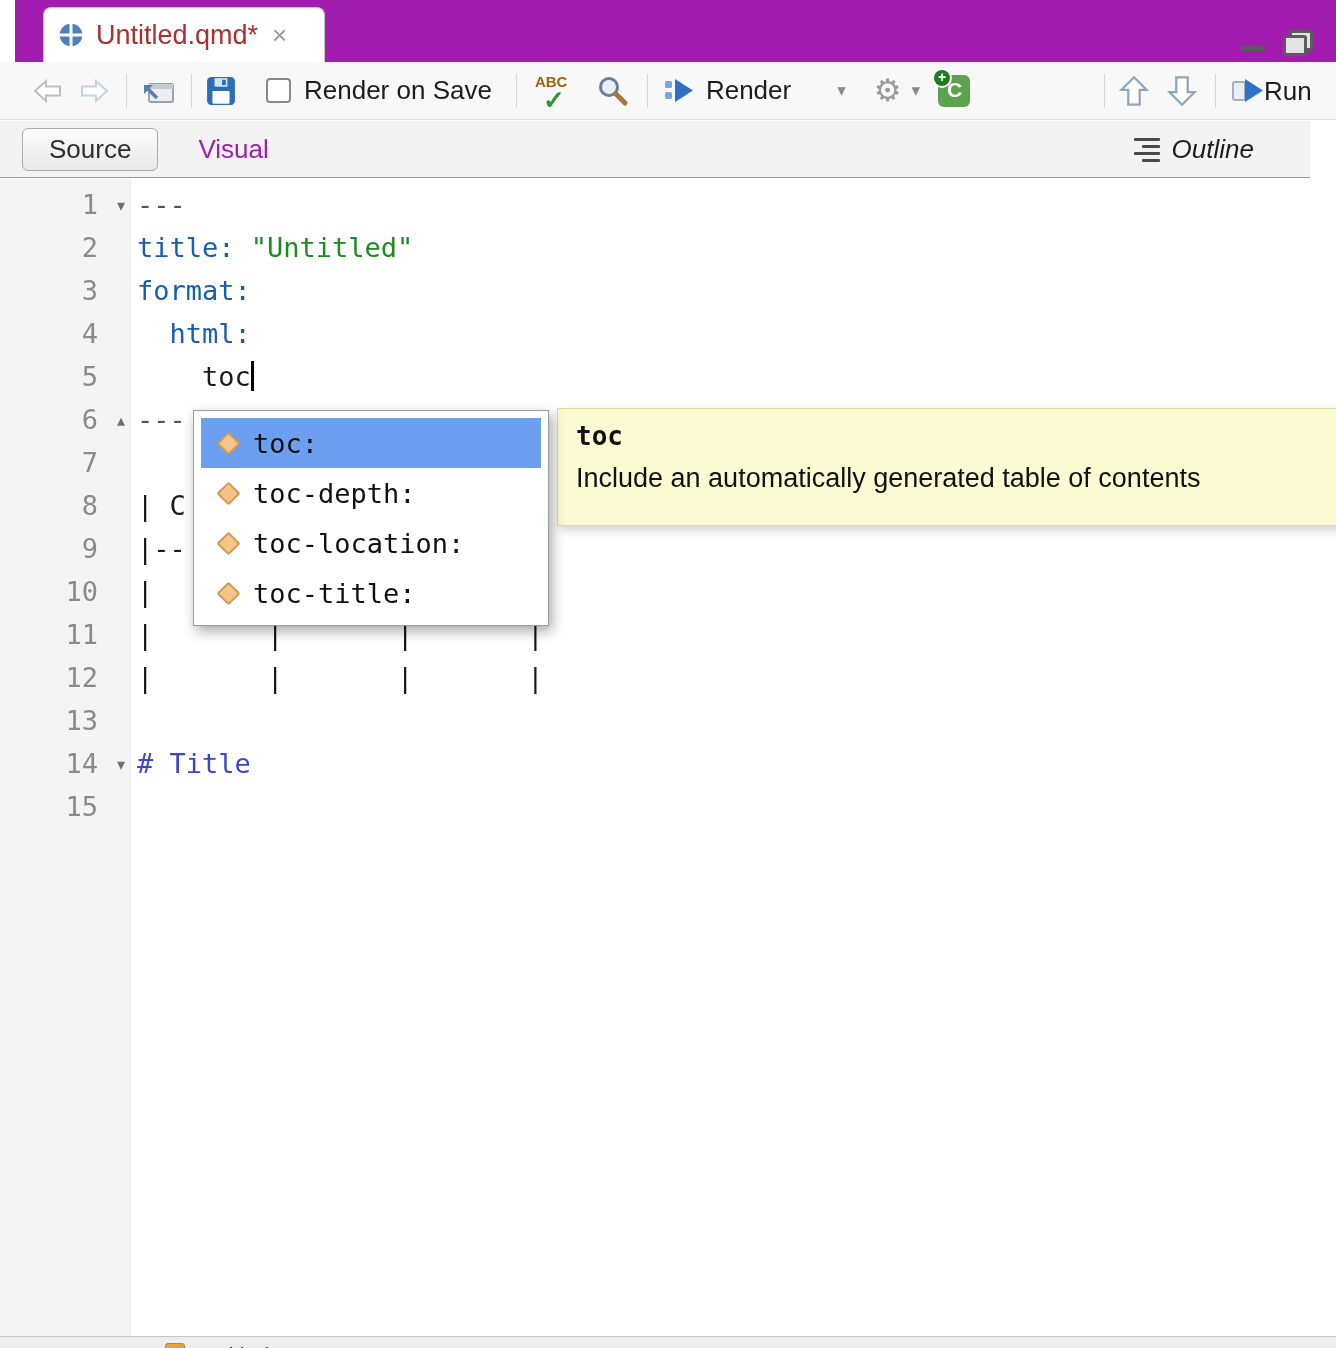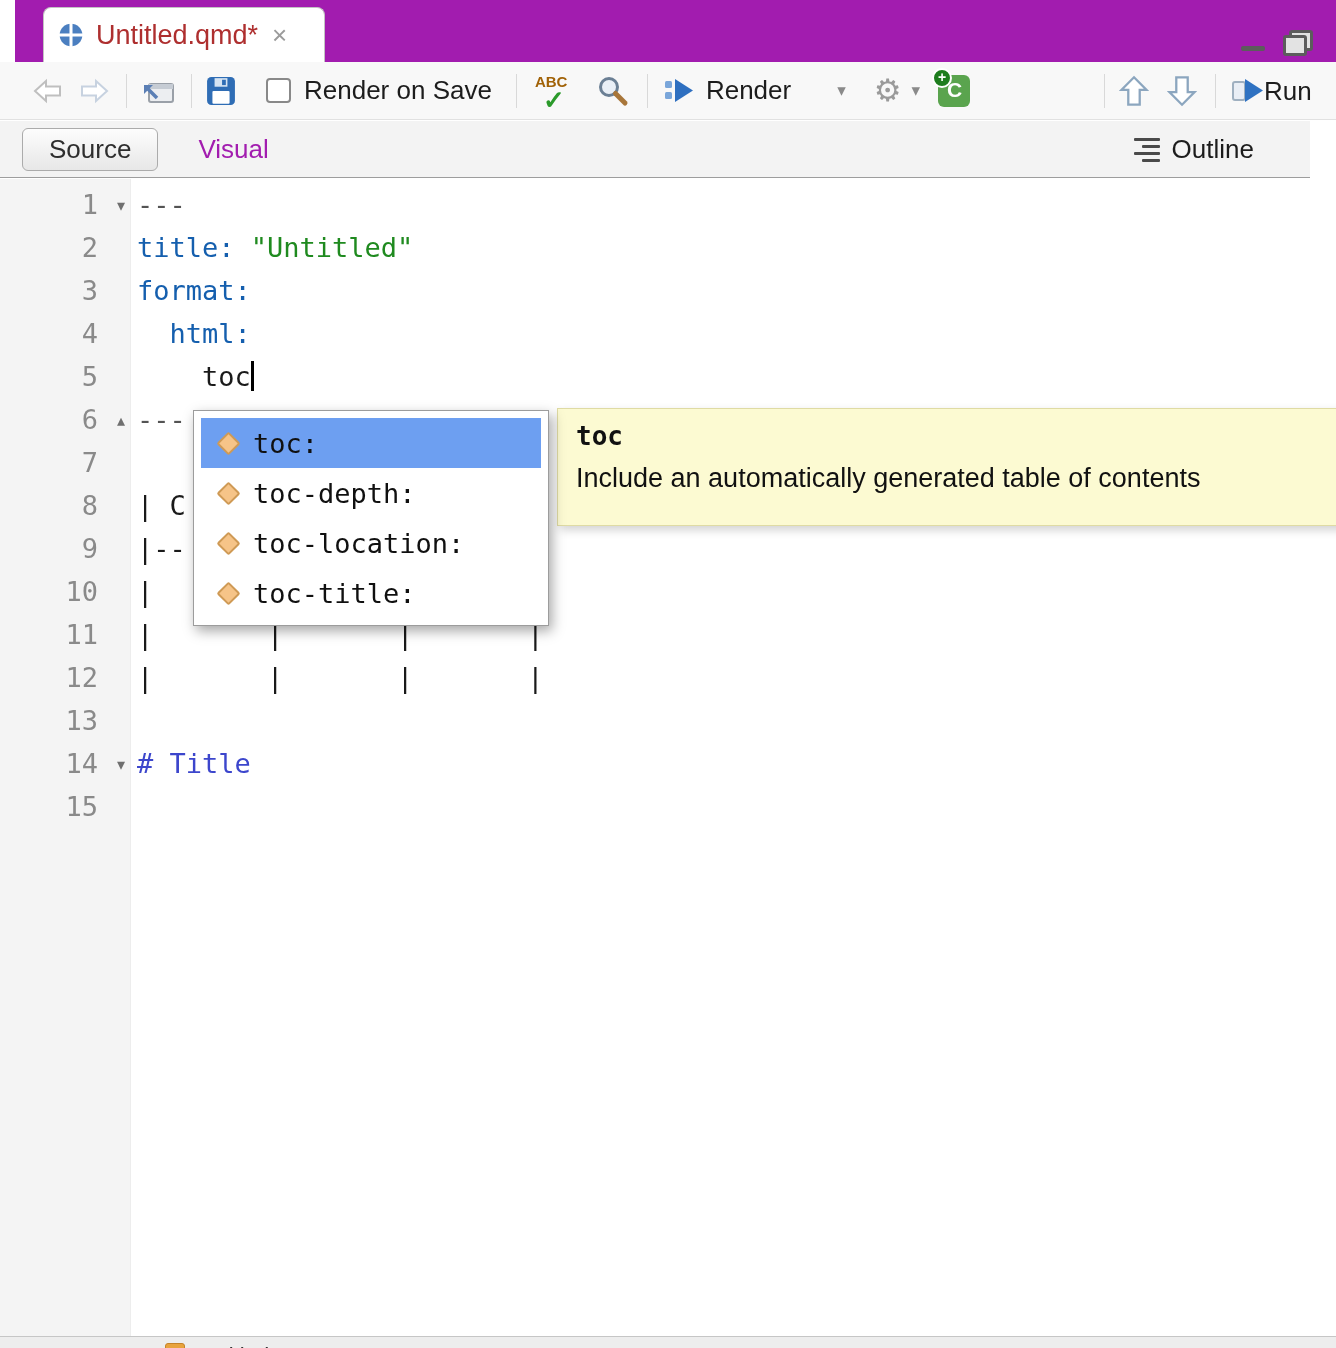--- a/index.html
+++ b/index.html
@@ -36,21 +36,21 @@
   .spell .chk{position:absolute;bottom:-4px;left:10px;font-size:26px;font-weight:bold;color:#2b9a2b;}
   .gear{font-size:31px;color:#9a9a9a;line-height:1;}
   .chunkicon{position:relative;width:32px;height:32px;background:#5aa44e;border-radius:6px;}
   .chunkicon .c{position:absolute;left:9px;top:3px;color:#ffffff;font-weight:bold;font-size:21px;}
   .chunkicon .plus{position:absolute;left:-6px;top:-7px;width:16px;height:16px;background:#1e7d1e;border:2px solid #ffffff;border-radius:50%;color:#fff;font-size:14px;font-weight:bold;line-height:15px;text-align:center;}
   .toolbar-right{position:absolute;left:1104px;top:0;height:58px;display:flex;align-items:center;}
   
   .modebar{position:absolute;top:121px;left:0;width:1310px;height:57px;background:#f3f3f3;border-bottom:1px solid #9d9d9d;display:flex;align-items:center;box-sizing:border-box;}
   .btn-source{margin-left:22px;padding:5px 26px;border:1px solid #ababab;border-radius:6px;background:linear-gradient(#fdfdfd,#e7e7e7);font-size:26px;color:#2e2e2e;}
   .btn-visual{margin-left:30px;font-size:26px;color:#a21caf;padding:5px 10px;}
-  .outline-group{position:absolute;right:56px;top:0;height:57px;display:flex;align-items:center;gap:12px;}
+  .outline-group{position:absolute;right:56px;top:0;height:57px;display:flex;align-items:center;gap:12px;font-style:italic;}
   .outline-icon{display:flex;flex-direction:column;gap:4px;align-items:flex-end;width:26px;}
   .outline-icon span{height:3px;background:#4a4a4a;border-radius:1px;display:block;}
   .outline-icon span:nth-child(1){width:26px;}
   .outline-icon span:nth-child(2){width:18px;}
   .outline-icon span:nth-child(3){width:26px;}
   .outline-icon span:nth-child(4){width:18px;}
   
   .editor{position:absolute;top:179px;left:0;width:1336px;bottom:0;background:#ffffff;}
   .gutter-bg{position:absolute;left:0;top:0;width:130px;bottom:0;background:#f4f4f4;border-right:1px solid #ededed;}
   .code-lines{position:absolute;top:4px;left:0;right:0;}

